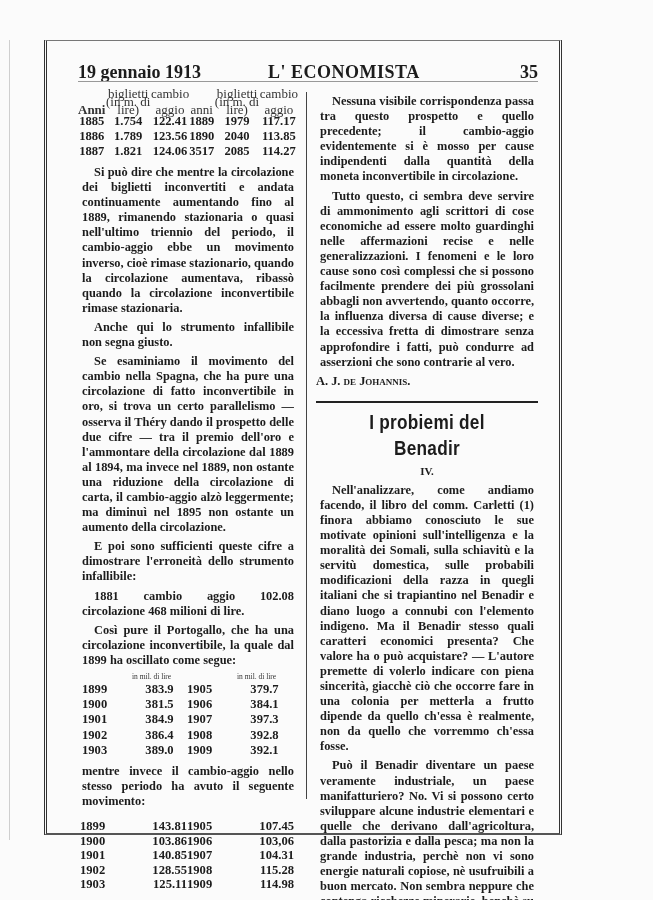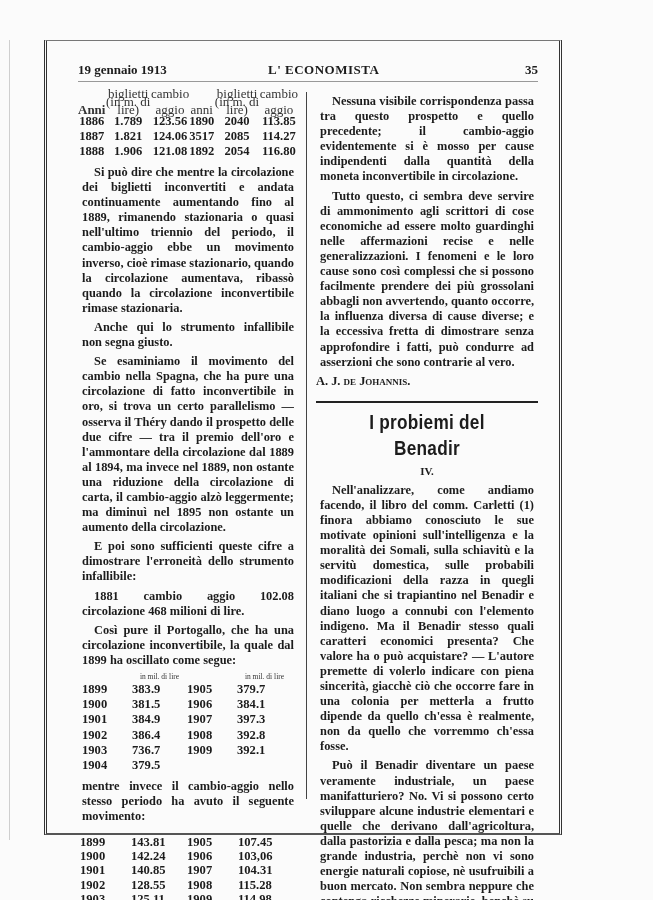--- a/index.html
+++ b/index.html
@@ -9,49 +9,49 @@
     }
     .stray-line { position: absolute; left: 9px; top: 40px; width: 1px; height: 800px; background: #cfcfcf; }
     .page-frame {
       position: absolute; left: 44px; top: 40px; width: 518px; height: 795px;
       border-left: 3px double #333; border-right: 3px double #333;
       border-top: 1px solid #777; border-bottom: 2px solid #555;
       box-sizing: border-box;
     }
     .running-head {
       position: absolute; left: 78px; top: 62px; width: 460px; height: 16px;
-      font-family: "Liberation Serif", serif; font-size: 13px; font-weight: bold;
+      font-family: "Liberation Serif", serif; font-size: 18px; font-weight: bold;
     }
     .running-head .date { position: absolute; left: 0; top: 0; }
     .running-head .journal { position: absolute; left: 190px; top: 0; letter-spacing: 0.5px; }
     .running-head .pageno { position: absolute; right: 0; top: 0; margin-left: 45px; }
     .head-rule { position: absolute; left: 78px; top: 81px; width: 460px; height: 1px; background: #999; }
     .col-divider { position: absolute; left: 306px; top: 92px; width: 1px; height: 707px; background: #444; }
 
     .col { position: absolute; font-family: "Liberation Serif", serif; font-size: 12.4px; line-height: 15.1px; font-weight: bold; text-align: justify; }
     .col-left { left: 78px; top: 90px; width: 220px; }
     .col-right { left: 316px; top: 90px; width: 222px; }
     .col p { margin: 4px; text-indent: 12px; }
     .col p.noind { text-indent: 0; }
 
     table.t1 { border-collapse: collapse; width: 220px; font-weight: bold; margin-bottom: 6px; }
     table.t1 th { font-size: 13px; font-weight: normal; line-height: 8px; text-align: center; padding: 0; color: #333; vertical-align: bottom; }
     table.t1 th.anni { font-weight: bold; }
     table.t1 td { font-size: 12.6px; line-height: 15px; padding: 0; text-align: center; }
 
     table.t2 { border-collapse: collapse; width: 210px; font-weight: bold; margin: 4px 0 6px 4px; }
-    table.t2 th { font-size: 7.5px; font-weight: normal; line-height: 10px; text-align: center; color: #333; padding: 0; }
+    table.t2 th { font-size: 7.5px; font-weight: normal; line-height: 10px; text-align: left; color: #333; padding: 0; }
     table.t2 td { font-size: 12.6px; line-height: 15.2px; padding: 0; }
     table.t2 td.y { text-align: left; width: 50px; }
-    table.t2 td.v { width: 55px; }
+    table.t2 td.v { text-align: center; width: 55px; }
 
     table.t3 { border-collapse: collapse; width: 214px; font-weight: bold; margin: 10px 0 0 2px; }
     table.t3 td { font-size: 12.6px; line-height: 14.4px; padding: 0; }
     table.t3 td.y { text-align: left; width: 50px; }
-    table.t3 td.v { text-align: left; width: 55px; }
+    table.t3 td.v { text-align: right; width: 55px; }
 
     .signature { text-align: left; padding-right: 8px; margin-top: 1px; font-weight: bold; }
     .signature .sc { font-variant: small-caps; }
     .section-rule { height: 2px; background: #222; margin: 12px 0 0 0; }
     .section-title {
       text-align: center; font-family: "Liberation Sans", sans-serif; font-weight: bold;
       font-size: 21px; line-height: 26px; margin-top: 6px; transform: scaleX(0.82); letter-spacing: 0.3px;
     }
     .section-sub { text-align: center; font-size: 11px; line-height: 16px; margin: 2px 0 2px 0; }
   </style>
@@ -84,43 +84,43 @@
         <th class="anni">Anni</th>
         <th>(in m. di lire)</th>
         <th>aggio</th>
         <th>anni</th>
         <th>(in m. di lire)</th>
         <th>aggio</th>
       </tr>
     </thead>
     <tbody id="t1-body">
         <tr>
+          <td>1885</td>
+          <td>1.754</td>
+          <td>122.41</td>
+          <td>1889</td>
+          <td>1979</td>
+          <td>117.17</td>
+        </tr>
+        <tr>
           <td>1886</td>
           <td>1.789</td>
           <td>123.56</td>
           <td>1890</td>
           <td>2040</td>
           <td>113.85</td>
         </tr>
         <tr>
           <td>1887</td>
           <td>1.821</td>
           <td>124.06</td>
           <td>3517</td>
           <td>2085</td>
           <td>114.27</td>
         </tr>
-        <tr>
-          <td>1888</td>
-          <td>1.906</td>
-          <td>121.08</td>
-          <td>1892</td>
-          <td>2054</td>
-          <td>116.80</td>
-        </tr>
       </tbody>
   </table>
 
   <p>Si può dire che mentre la circolazione dei biglietti inconvertiti e andata continuamente aumentando fino al 1889, rimanendo stazionaria o quasi nell'ultimo triennio del periodo, il cambio-aggio ebbe un movimento inverso, cioè rimase stazionario, quando la circolazione aumentava, ribassò quando la circolazione inconvertibile rimase stazionaria.</p>
   <p>Anche qui lo strumento infallibile non segna giusto.</p>
   <p>Se esaminiamo il movimento del cambio nella Spagna, che ha pure una circolazione di fatto inconvertibile in oro, si trova un certo parallelismo — osserva il Théry dando il prospetto delle due cifre — tra il premio dell'oro e l'ammontare della circolazione dal 1889 al 1894, ma invece nel 1889, non ostante una riduzione della circolazione di carta, il cambio-aggio alzò leggermente; ma diminuì nel 1895 non ostante un aumento della circolazione.</p>
   <p>E poi sono sufficienti queste cifre a dimostrare l'erroneità dello strumento infallibile:</p>
   <p>1881 cambio aggio 102.08 circolazione 468 milioni di lire.</p>
   <p>Così pure il Portogallo, che ha una circolazione inconvertibile, la quale dal 1899 ha oscillato come segue:</p>
 
@@ -153,46 +153,40 @@
           <td class="v">397.3</td>
         </tr>
         <tr>
           <td class="y">1902</td>
           <td class="v">386.4</td>
           <td class="y">1908</td>
           <td class="v">392.8</td>
         </tr>
         <tr>
           <td class="y">1903</td>
-          <td class="v">736.7</td>
+          <td class="v">389.0</td>
           <td class="y">1909</td>
           <td class="v">392.1</td>
-        </tr>
-        <tr>
-          <td class="y">1904</td>
-          <td class="v">379.5</td>
-          <td class="y"></td>
-          <td class="v"></td>
         </tr>
       </tbody>
   </table>
 
   <p class="noind">mentre invece il cambio-aggio nello stesso periodo ha avuto il seguente movimento:</p>
 
   <table class="t3">
     <tbody id="t3-body">
         <tr>
           <td class="y">1899</td>
           <td class="v">143.81</td>
           <td class="y">1905</td>
           <td class="v">107.45</td>
         </tr>
         <tr>
           <td class="y">1900</td>
-          <td class="v">142.24</td>
+          <td class="v">103.86</td>
           <td class="y">1906</td>
           <td class="v">103,06</td>
         </tr>
         <tr>
           <td class="y">1901</td>
           <td class="v">140.85</td>
           <td class="y">1907</td>
           <td class="v">104.31</td>
         </tr>
         <tr>

